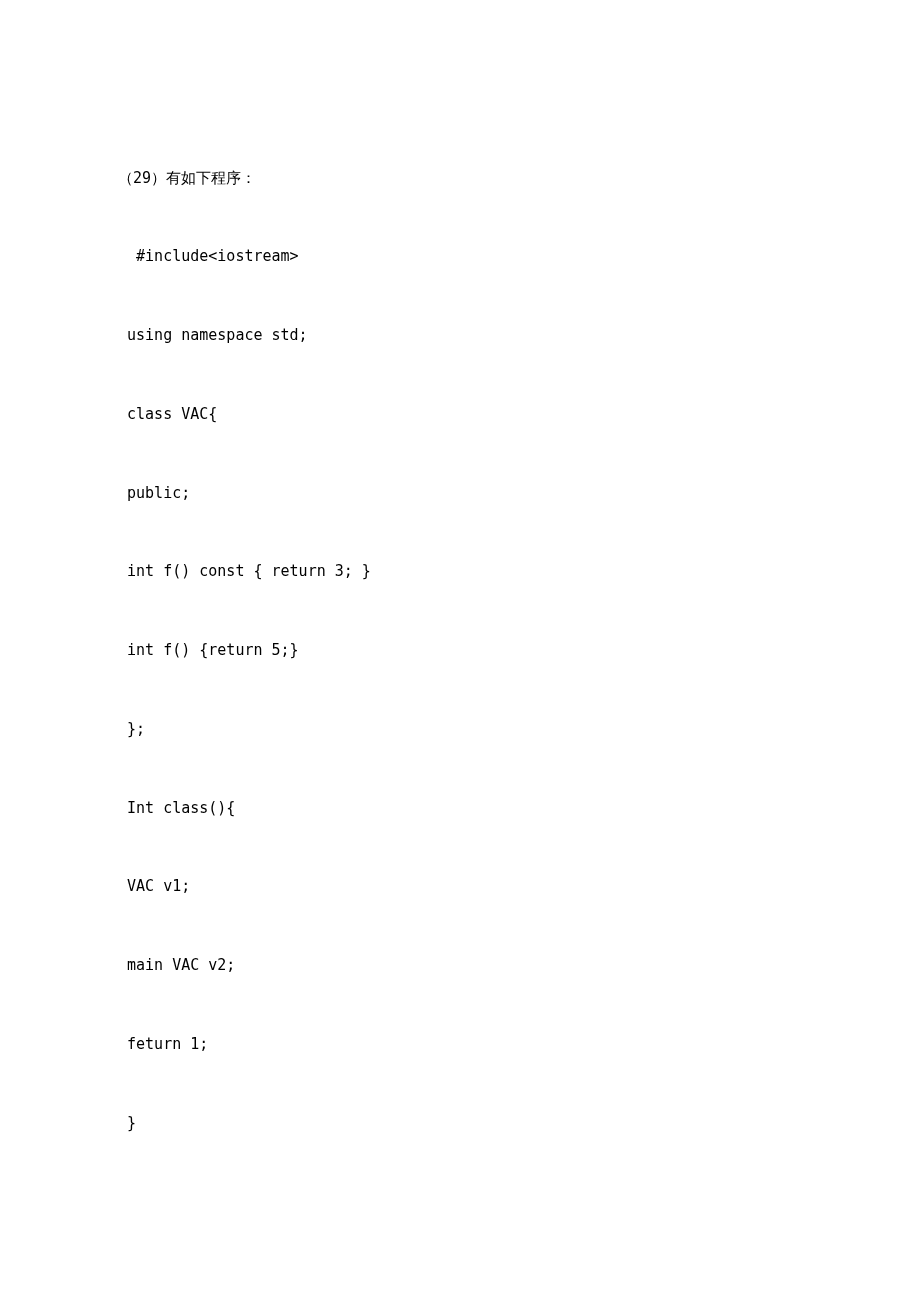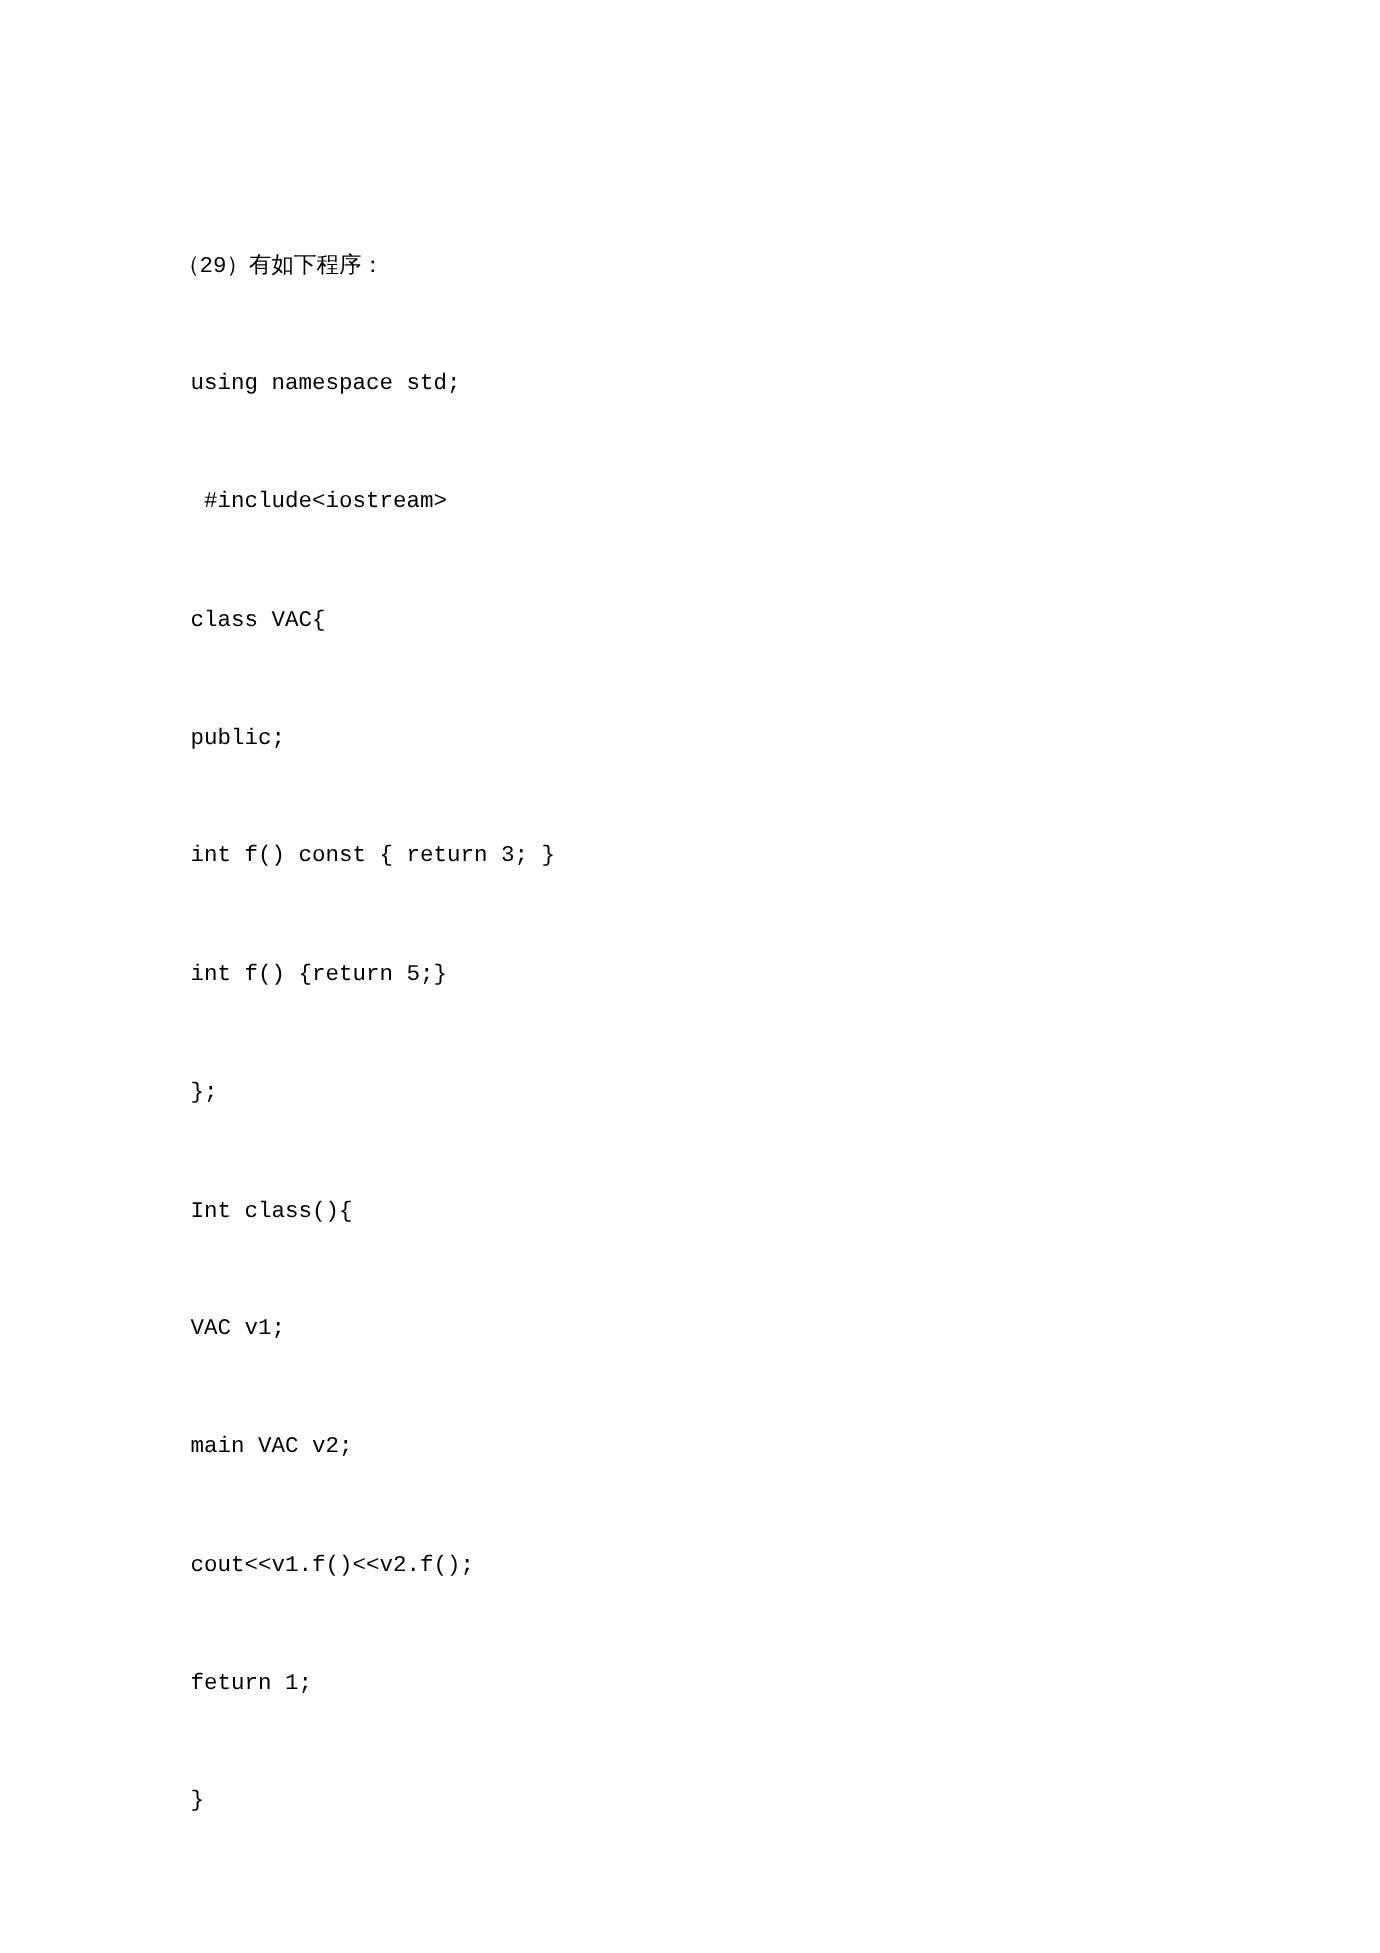--- a/index.html
+++ b/index.html
@@ -11,39 +11,37 @@
     line-height: 1.75;
     color: #000000;
     width: 920px;
   }
   .page {
     padding: 112px 110px 80px 118px;
     white-space: pre-wrap;
   }
   .line {
     display: block;
-    font-family: Liberation Mono, monospace;
   }
 </style>
 </head>
 <body>
 
 <div class="page">
   <span class="line">（29）有如下程序：</span>
+  <span class="line">  #include&lt;iostream&gt;</span>
   <span class="line"> using namespace std;</span>
-  <span class="line">  #include&lt;iostream&gt;</span>
   <span class="line"> class VAC{</span>
   <span class="line"> public;</span>
   <span class="line"> int f() const { return 3; }</span>
   <span class="line"> int f() {return 5;}</span>
   <span class="line"> };</span>
   <span class="line"> Int class(){</span>
   <span class="line"> VAC v1;</span>
   <span class="line"> main VAC v2;</span>
-  <span class="line"> cout&lt;&lt;v1.f()&lt;&lt;v2.f();</span>
   <span class="line"> feturn 1;</span>
   <span class="line"> }</span>
   
   
   
   
   
   
   
   

